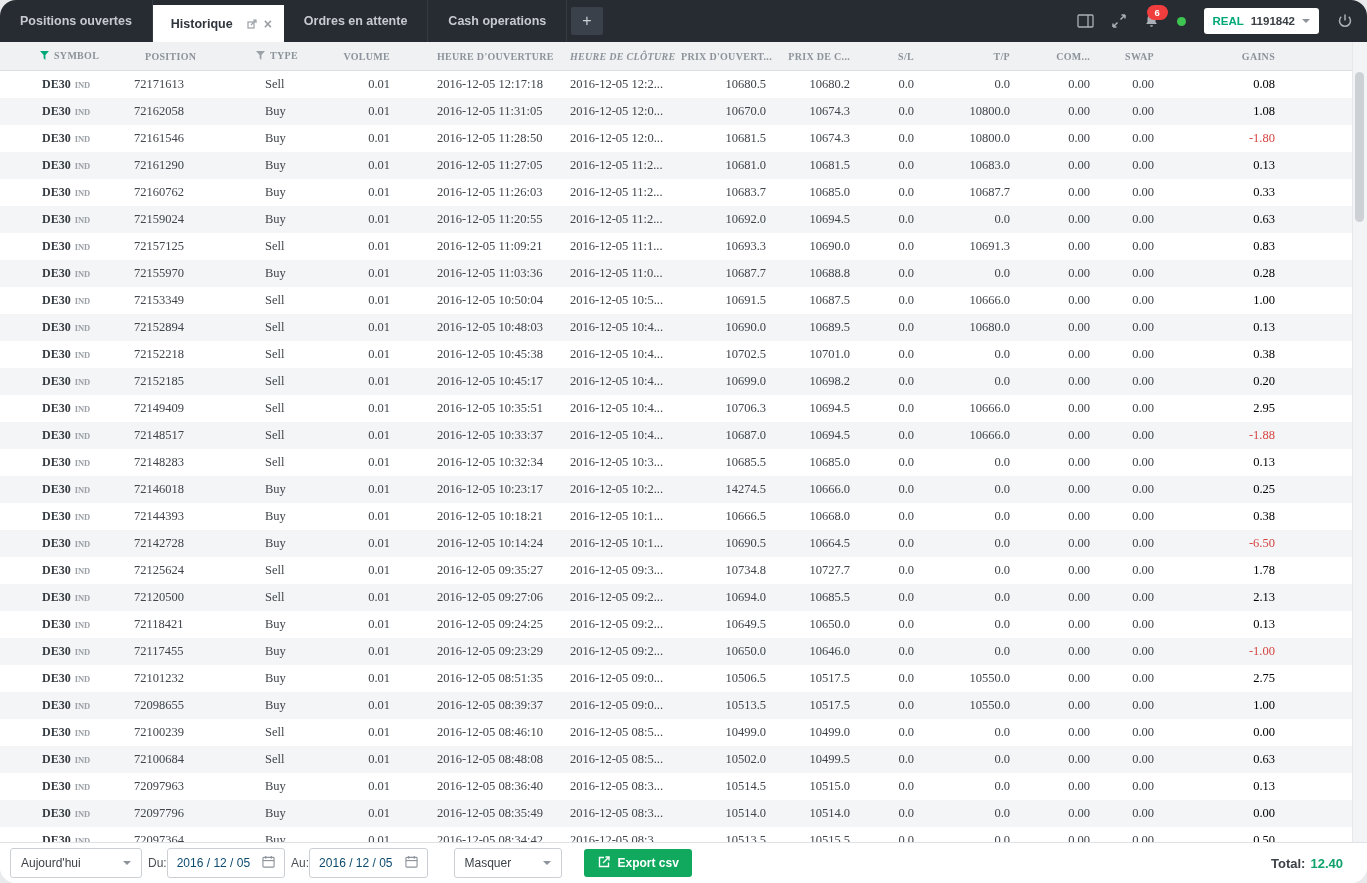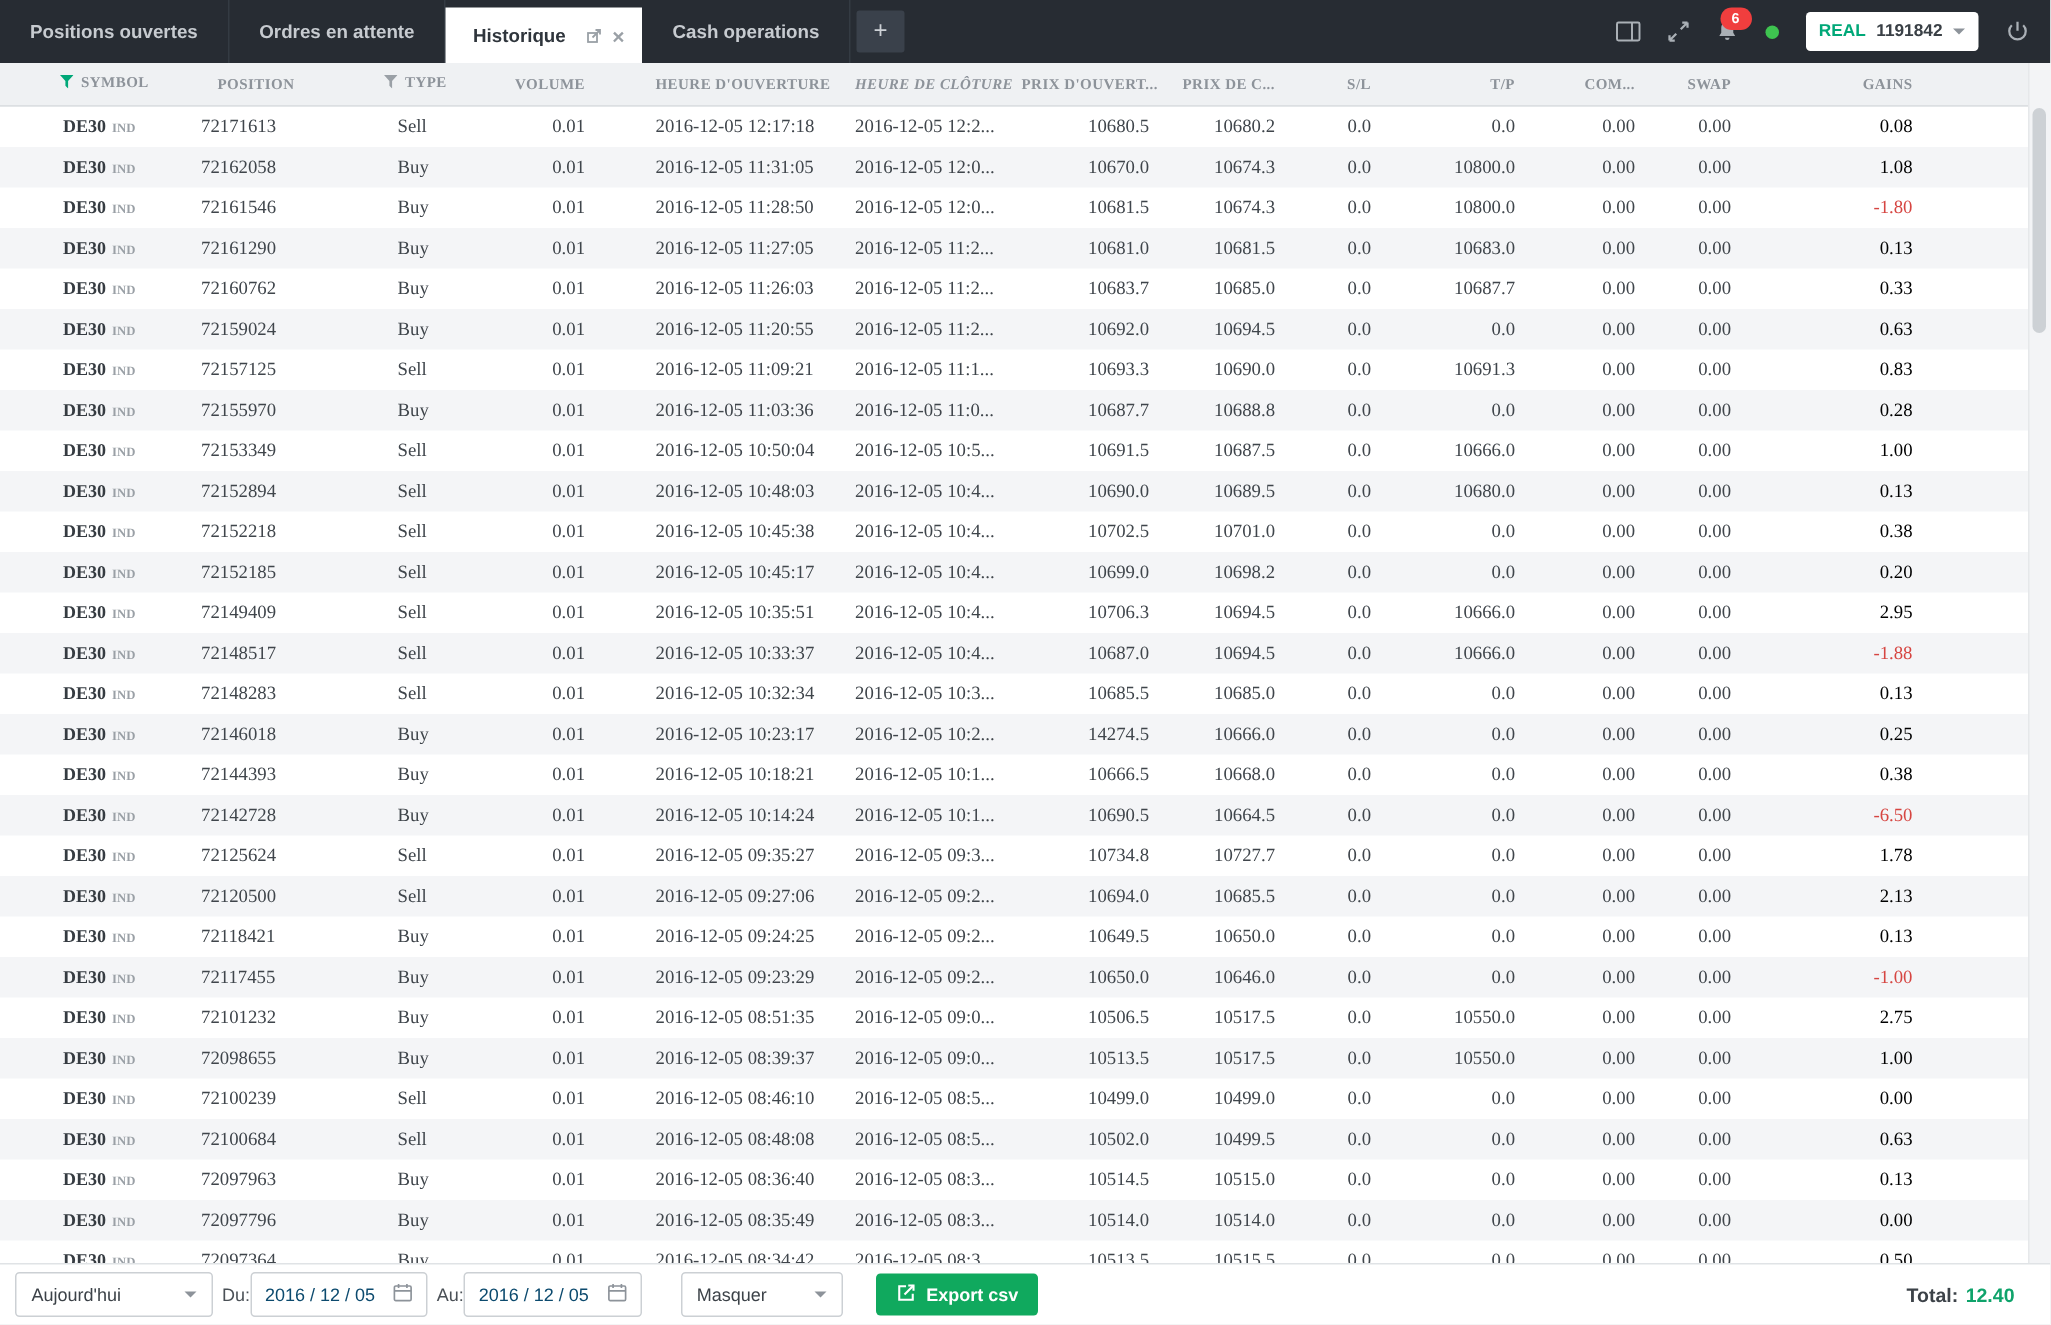--- a/index.html
+++ b/index.html
@@ -1,17 +1,17 @@
 <!DOCTYPE html>
 <html><head>
 <meta charset="utf-8">
 <style>
   html,body{margin:0;padding:0;background:#e9eaec;}
   .app{width:1367px;height:883px;display:flex;flex-direction:column;overflow:hidden;background:#fff;
-       font-family:"Liberation Sans",sans-serif;}
+       font-family:"Liberation Sans",sans-serif;border-radius:16px;}
 
   
   .topbar{flex:0 0 42px;background:#272c33;display:flex;align-items:stretch;}
   .tab{display:flex;align-items:center;gap:8px;padding:0 20px;font-size:12.5px;font-weight:bold;
        color:#c7cbd0;border-right:1px solid #343b43;cursor:pointer;white-space:nowrap;}
   .tab.active{background:#fff;color:#2f353c;margin-top:5px;border-right:none;padding:0 12px 0 18px;}
   .tabicons{display:flex;align-items:center;gap:7px;margin-left:6px;}
   .ticon{display:flex;align-items:center;color:#9aa0a6;cursor:pointer;}
   .tclose{font-size:14px;color:#9aa0a6;line-height:1;cursor:pointer;}
   .tab.add{border-right:none;background:#3a414b;margin:7px 0 7px 4px;padding:0 11px;border-radius:2px;
@@ -67,34 +67,34 @@
 </style>
 </head>
 <body>
 
 <div class="app">
 
   <div class="topbar">
     <div class="tab">
       <span>Positions ouvertes</span>
     </div>
-    <div class="tab">
-      <span>Ordres en attente</span>
-    </div>
     <div class="tab active">
       <span>Historique</span>
       <span class="tabicons">
         <span class="ticon">
           <svg width="10" height="10" viewBox="0 0 10 10" fill="none" stroke="#9aa0a6" stroke-width="1.2">
             <rect x="1" y="3" width="6" height="6"></rect>
               <path d="M4 6l5-5M6 1h3v3"></path>
           </svg>
         </span>
         <span class="tclose">×</span>
       </span>
+    </div>
+    <div class="tab">
+      <span>Ordres en attente</span>
     </div>
     <div class="tab">
       <span>Cash operations</span>
     </div>
     <div class="tab add">
       <span>+</span>
     </div>
 
     <div class="tb-right">
       <span class="tbicon">

